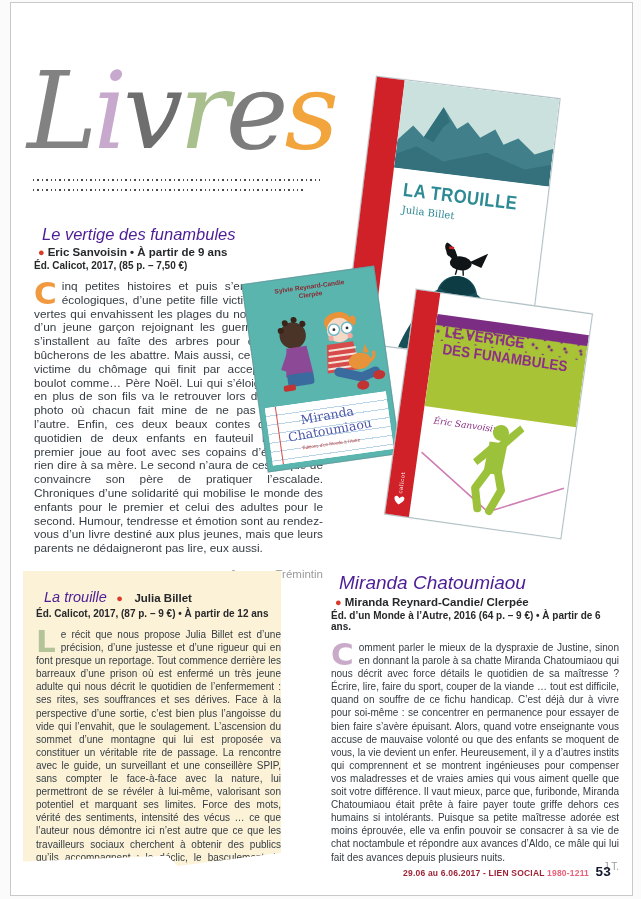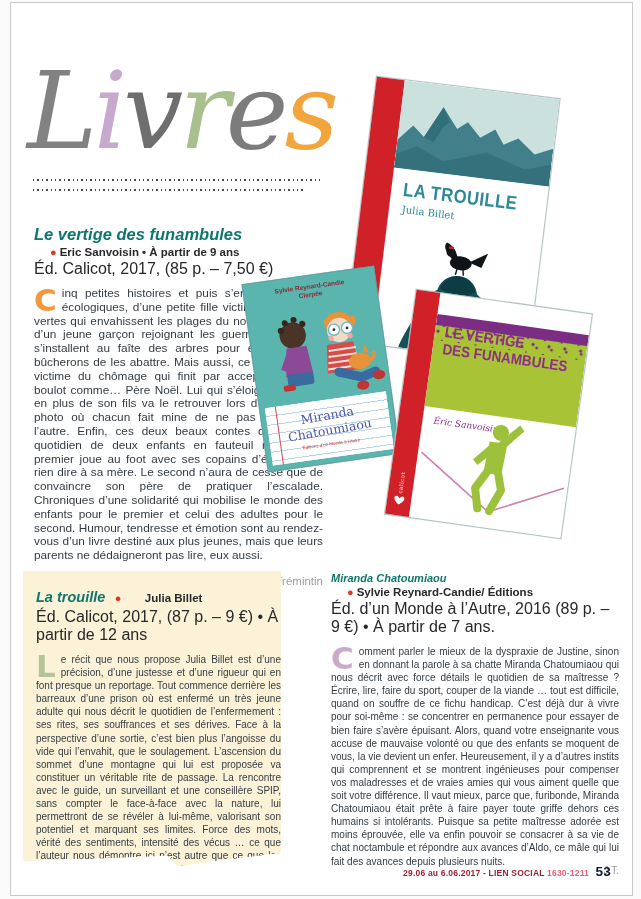--- a/index.html
+++ b/index.html
@@ -28,27 +28,27 @@
   .rule-dotted{
     position:absolute;height:2px;
     background-image:repeating-linear-gradient(90deg,#4a4a4a 0 1.4px,transparent 1.4px 4.4px);
   }
   .rule-1{left:22px;top:176px;width:288px;}
   .rule-2{left:22px;top:186px;width:270px;}
 
   
   .review{position:absolute;color:#343c43;}
   .review h2{
-    margin:0 0 2px 0;font-style:italic;font-weight:bold;color:#0f766e;
+    margin:0 0 2px 8px;font-style:italic;font-weight:normal;color:#4c1d95;
   }
   .r-big h2{font-size:16.5px;}
-  .r-small h2{font-size:11px;}
-  .byline{font-size:11.5px;font-weight:bold;color:#26282a;margin:1px 16px;}
+  .r-small h2{font-size:19px;}
+  .byline{font-size:11.5px;font-weight:bold;color:#26282a;margin:1px 4px;}
   .bullet{color:#d93b28;font-size:11px;margin-right:3px;}
-  .edition{font-size:16px;color:#26282a;margin:2px 0 0 0;}
+  .edition{font-size:10px;color:#26282a;margin:2px 0 0 0;font-weight:bold;}
   .body-txt{
     text-align:justify;margin-top:9px;
   }
   .r-big .body-txt{font-size:11.8px;line-height:13.8px;}
   .r-small .body-txt{font-size:10px;line-height:13.1px;}
   .dropcap{
     float:left;font-weight:bold;font-family:"DejaVu Sans",sans-serif;
     font-size:31px;line-height:25px;padding-right:5px;padding-top:1px;
   }
   .dc-orange{color:#f0993e;}
@@ -163,22 +163,22 @@
       <h2>La trouille</h2>
       <span class="bullet" style="margin-left:5px;">●</span>
       <span class="byline">Julia Billet</span>
       <div class="edition">Éd. Calicot, 2017, (87 p. – 9 €) • À partir de 12 ans</div>
       <p class="body-txt"><span class="dropcap dc-green">L</span><span>e récit que nous propose Julia Billet est d’une précision, d’une justesse et d’une rigueur qui en font presque un reportage. Tout commence derrière les barreaux d’une prison où est enfermé un très jeune adulte qui nous décrit le quotidien de l’enfermement : ses rites, ses souffrances et ses dérives. Face à la perspective d’une sortie, c’est bien plus l’angoisse du vide qui l’envahit, que le soulagement. L’ascension du sommet d’une montagne qui lui est proposée va constituer un véritable rite de passage. La rencontre avec le guide, un surveillant et une conseillère SPIP, sans compter le face-à-face avec la nature, lui permettront de se révéler à lui-même, valorisant son potentiel et marquant ses limites. Force des mots, vérité des sentiments, intensité des vécus … ce que l’auteur nous démontre ici n’est autre que ce que les travailleurs sociaux cherchent à obtenir des publics qu’ils accompagnent : le déclic, le basculement, la prise de conscience qui font changer un destin. Que l’on soit adolescent, parent ou professionnel, chacun pourra retrouver ici une richesse et une émotion d’une grande force.</span> <span class="sig-inline">J.T.</span></p>
     </div>
   </div>
 
   <div class="review r-small review-3">
     <h2>Miranda Chatoumiaou</h2>
-    <div class="byline"><span class="bullet">●</span><span>Sylvie Reynard-Candie/ Éditions</span></div>
-    <div class="edition">Éd. d’un Monde à l’Autre, 2016 (89 p. – 9 €) • À partir de 7 ans.</div>
+    <div class="byline"><span class="bullet">●</span><span>Miranda Reynard-Candie/ Clerpée</span></div>
+    <div class="edition">Éd. d’un Monde à l’Autre, 2016 (64 p. – 9 €) • À partir de 6 ans.</div>
     <p class="body-txt"><span class="dropcap dc-mauve">C</span><span>omment parler le mieux de la dyspraxie de Justine, sinon en donnant la parole à sa chatte Miranda Chatoumiaou qui nous décrit avec force détails le quotidien de sa maîtresse ?  Écrire, lire, faire du sport, couper de la viande … tout est difficile, quand on souffre de ce fichu handicap. C’est déjà dur à vivre pour soi-même : se concentrer en permanence pour essayer de bien faire s’avère épuisant. Alors, quand votre enseignante vous accuse de mauvaise volonté ou que des enfants se moquent de vous, la vie devient un enfer. Heureusement, il y a d’autres instits qui comprennent et se montrent ingénieuses pour compenser vos maladresses et de vraies amies qui vous aiment quelle que soit votre différence. Il vaut mieux, parce que, furibonde, Miranda Chatoumiaou était prête à faire payer toute griffe dehors ces humains si intolérants. Puisque sa petite maîtresse adorée est moins éprouvée, elle va enfin pouvoir se consacrer à sa vie de chat noctambule et répondre aux avances d’Aldo, ce mâle qui lui fait des avances depuis plusieurs nuits.</span></p>
     <div class="sig-overlay">J.T.</div>
   </div>
 
   <div class="cover cov-trouille">
     <div class="spine">
       <span class="spine-word">calicot</span>
       <span class="spine-logo">
         <svg width="13" height="11" viewBox="0 0 13 11">
             <path d="M6.5 10 C3 7.5 1 5.5 1 3.2 C1 1.4 2.6 .4 4.1 1 C5.1 1.4 6 2.3 6.5 3 C7 2.3 7.9 1.4 8.9 1 C10.4 .4 12 1.4 12 3.2 C12 5.5 10 7.5 6.5 10 Z" fill="#ffffff"></path>
@@ -279,17 +279,17 @@
           <polygon points="68,30 54,46 59,51 72,38"></polygon>
         </g>
         <path d="M71 54 L60 74 L65 94" stroke="#9cc23b" stroke-width="8" fill="none" stroke-linecap="round" stroke-linejoin="round"></path>
         <path d="M80 54 L86 73 L77 95" stroke="#9cc23b" stroke-width="8" fill="none" stroke-linecap="round" stroke-linejoin="round"></path>
       </svg>
     </div>
   </div>
 
   <div class="footer">
     <span>29.06 au 6.06.2017 - LIEN SOCIAL</span>
-    <span class="issue">1630-1211</span>
+    <span class="issue">1980-1211</span>
     <span class="pageno">53</span>
   </div>
 
 </div>
 
 </body></html>

